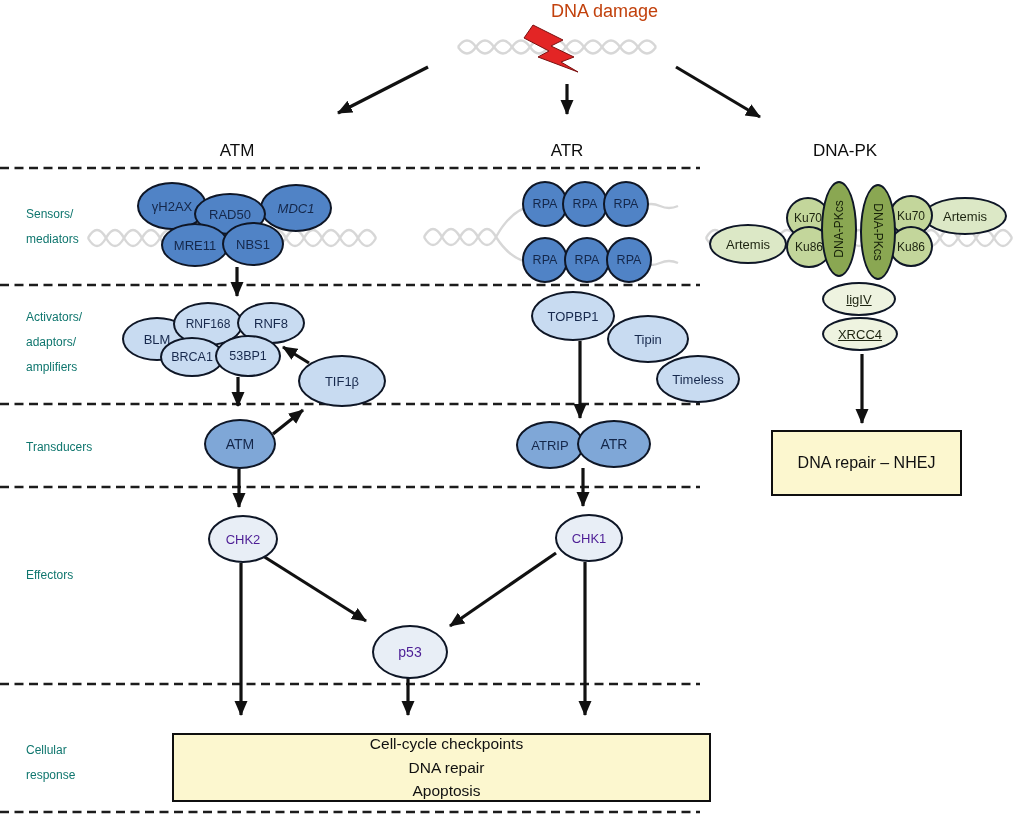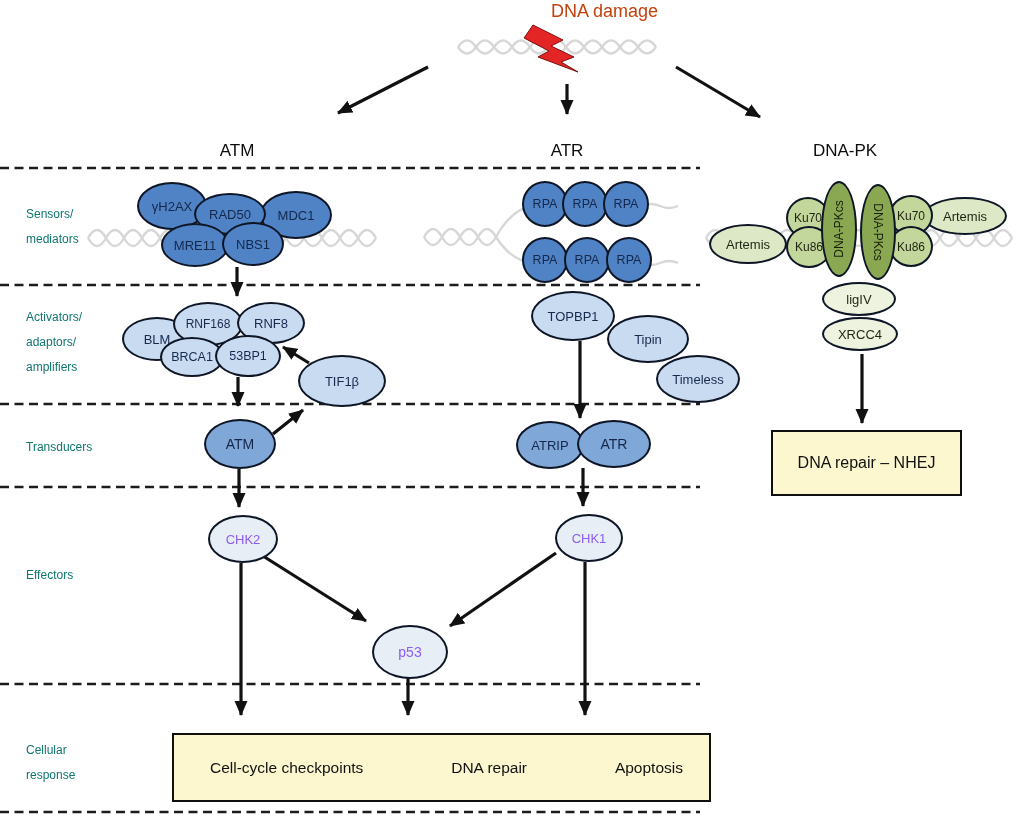--- a/index.html
+++ b/index.html
@@ -9,35 +9,35 @@
   .helix{fill:none;stroke:#d7d7d7;stroke-width:2.4px;}
   .dash{stroke:#1c1c1c;stroke-width:2.4px;stroke-dasharray:9 5.5;}
   .arrow{stroke:var(--arrow-black);stroke-width:3.2px;fill:none;}
   .bolt{fill:var(--bolt-red);stroke:#7a1010;stroke-width:1px;}
   .node{position:absolute;border:2px solid #0e1626;border-radius:50%;
         display:flex;align-items:center;justify-content:center;
         text-align:center;line-height:1;font-size:13px;}
   .c-dk{background:var(--dark-blue);color:#14274a;}
   .c-md{background:var(--mid-blue);color:#14274a;}
   .c-lt{background:var(--light-blue);color:#17294d;}
-  .c-pl{background:var(--pale-blue);color:#8b5cf6;}
+  .c-pl{background:var(--pale-blue);color:#4c1d95;}
   .c-grn{background:var(--green);color:#1d2410;}
   .c-lgrn{background:var(--light-green);color:#1d2410;}
-  .c-pgrn{background:var(--pale-green);color:#1d2410;}
+  .c-pgrn{background:var(--pale-green);color:#1d2410;text-decoration:underline;}
   .c-dgrn{background:var(--dark-green);color:#17210a;}
   .vt{transform:rotate(-90deg);white-space:nowrap;font-size:12px;}
   .vtc{transform:rotate(90deg);white-space:nowrap;font-size:12px;}
   .title{position:absolute;left:438px;top:1px;width:220px;text-align:right;
          font-size:18px;color:#c2410c;}
   .hdr{position:absolute;width:100px;text-align:center;font-size:17px;color:#0d0d0d;}
   .rowlab{position:absolute;left:8px;font-size:12px;line-height:25px;color:#0f766e;margin-left:18px;}
   .ybox{position:absolute;background:var(--yellow);border:2.5px solid #0f0f0f;}
   .nhej{display:flex;align-items:center;justify-content:center;font-size:16px;}
   .resp{display:flex;align-items:center;justify-content:space-between;
-        padding:0 26px 0 36px;font-size:15.5px;}
+        padding:0 26px 0 36px;font-size:15.5px;flex-direction:column;}
 </style>
 </head>
 <body>
 
 <div class="stage">
 
   <svg class="layer" viewBox="0 0 1024 817" xmlns="http://www.w3.org/2000/svg">
     <defs>
       <marker id="ah" markerUnits="userSpaceOnUse" markerWidth="16" markerHeight="14" refX="14" refY="6.5" orient="auto">
         <path d="M0 0 L15 6.5 L0 13 Z" fill="#111111"></path>
@@ -107,21 +107,21 @@
     <div>amplifiers</div>
   </div>
   <div class="rowlab" style="top:435px;">Transducers</div>
   <div class="rowlab" style="top:563px;">Effectors</div>
   <div class="rowlab" style="top:738px;">
     <div>Cellular</div>
     <div>response</div>
   </div>
 
   <div class="node c-dk" style="left:137px;top:182px;width:66px;height:44px;font-size:13px;">γH2AX</div>
-  <div class="node c-dk" style="left:260px;top:191px;width:68px;height:44px;">MDC1</div>
+  <div class="node c-dk" style="left:260px;top:184px;width:68px;height:44px;font-style:italic;">MDC1</div>
   <div class="node c-dk" style="left:194px;top:193px;width:68px;height:38px;">RAD50</div>
   <div class="node c-dk" style="left:161px;top:223px;width:64px;height:40px;">MRE11</div>
   <div class="node c-dk" style="left:222px;top:222px;width:58px;height:40px;">NBS1</div>
 
   <div class="node c-dk" style="left:522px;top:181px;width:42px;height:42px;font-size:12.5px;">RPA</div>
   <div class="node c-dk" style="left:562px;top:181px;width:42px;height:42px;font-size:12.5px;">RPA</div>
   <div class="node c-dk" style="left:603px;top:181px;width:42px;height:42px;font-size:12.5px;">RPA</div>
   <div class="node c-dk" style="left:522px;top:237px;width:42px;height:42px;font-size:12.5px;">RPA</div>
   <div class="node c-dk" style="left:564px;top:237px;width:42px;height:42px;font-size:12.5px;">RPA</div>
   <div class="node c-dk" style="left:606px;top:237px;width:42px;height:42px;font-size:12.5px;">RPA</div>

